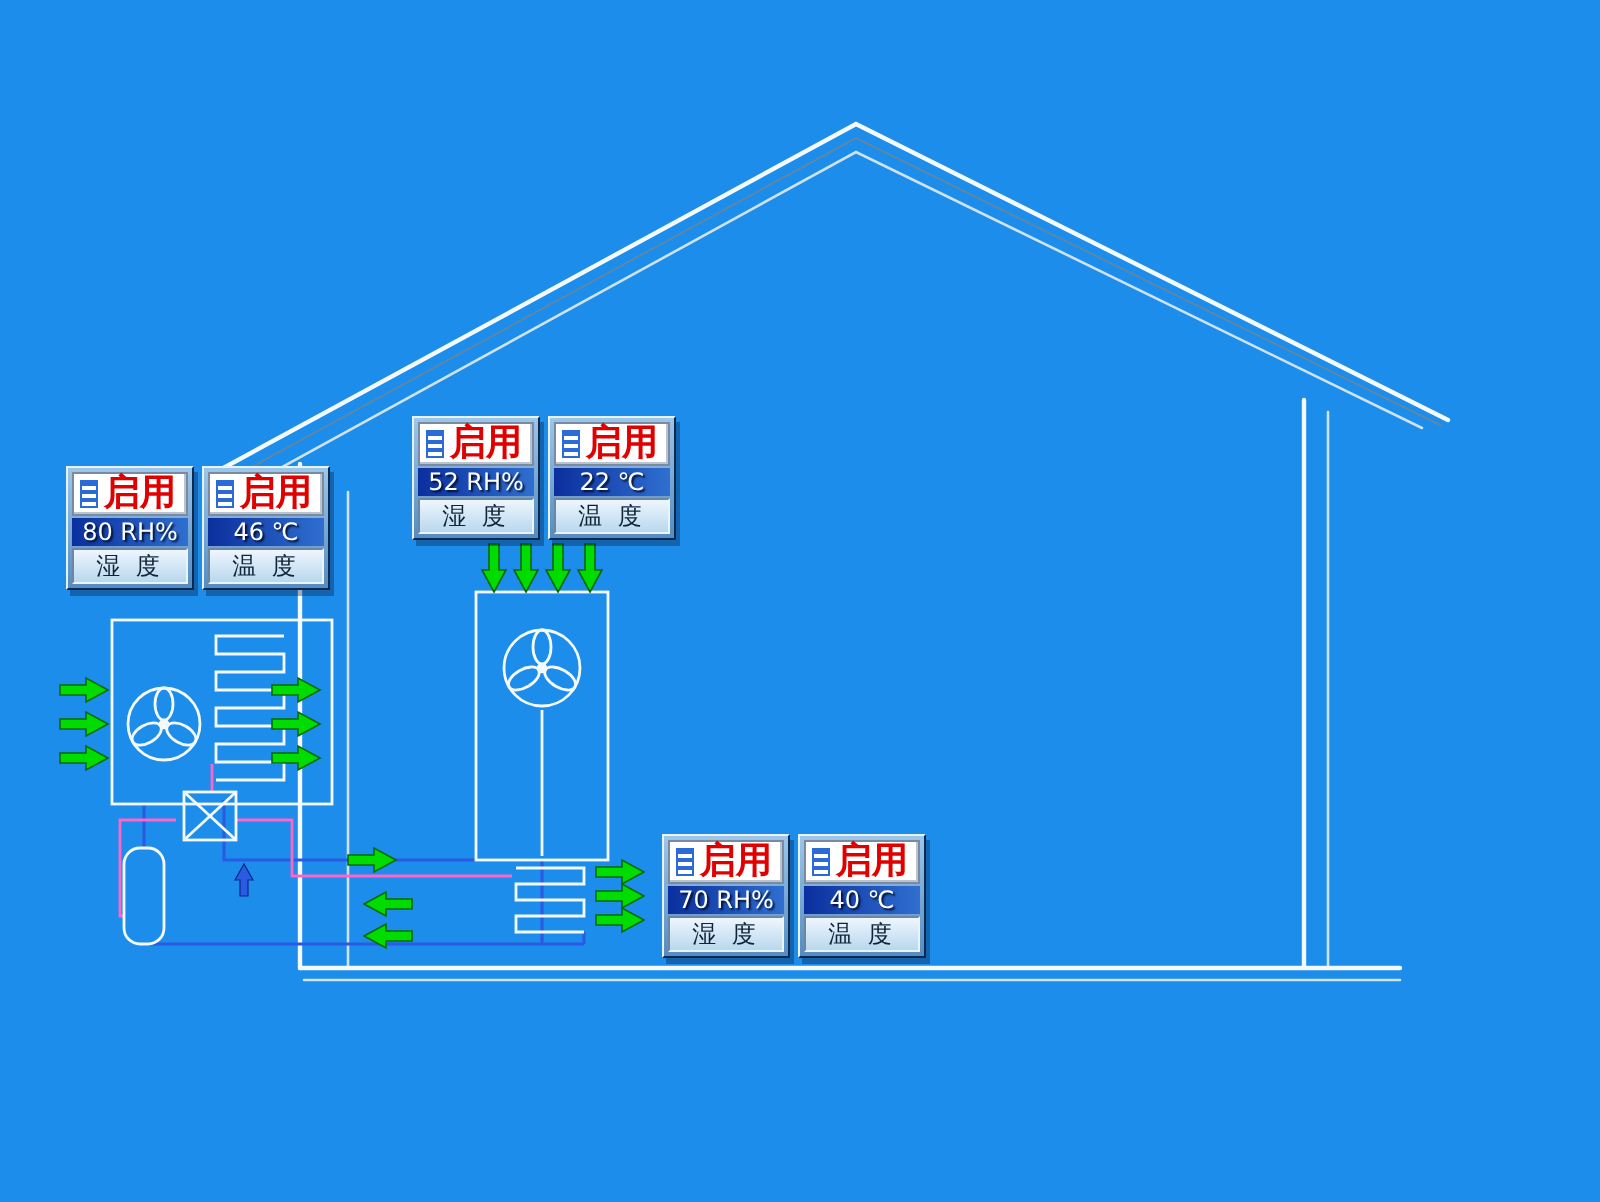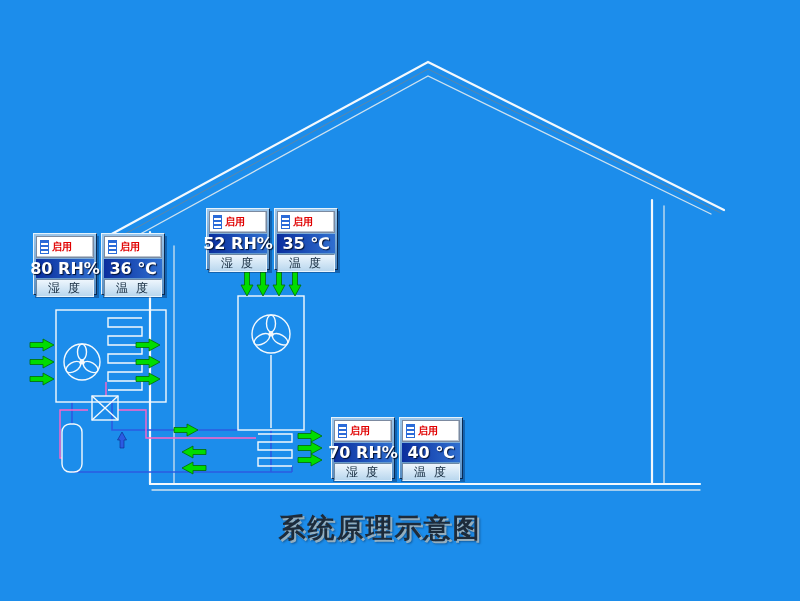--- a/index.html
+++ b/index.html
@@ -31,25 +31,25 @@
     padding:2px;display:flex;flex-direction:column;gap:1px;
   }
   .enable{
     height:20px;flex:0 0 20px;background:#ffffff;
     border:1px solid #7c8aa0;box-shadow:inset -1px -1px 0 #b9c4d0;
     display:flex;align-items:center;gap:3px;padding:0 3px;cursor:pointer;
   }
   .en-ic{width:7px;height:12px;flex:0 0 7px;
     background:repeating-linear-gradient(180deg,#2b6bd8 0 2px,#ffffff 2px 4px);
     border:1px solid #2b6bd8;}
-  .en-t{color:#e00000;font-weight:bold;font-size:10px;line-height:1;}
+  .en-t{color:#e00000;font-weight:bold;font-size:18px;line-height:1;}
   .value{
     height:20px;flex:1;
     background:linear-gradient(90deg,#0b2f9e,#2f6fd0);
-    color:#ffffff;font-weight:bold;font-size:16px;
+    color:#ffffff;font-weight:normal;font-size:12px;
     display:flex;align-items:center;justify-content:center;
     text-shadow:1px 1px 1px #001030;white-space:nowrap;
   }
   .plabel{
     height:16px;flex:0 0 16px;
     background:linear-gradient(180deg,#eef6fd,#b9d7ee);
     border:1px solid #6d87a2;border-bottom-color:#e9f4fb;border-right-color:#e9f4fb;
     color:#0e2438;font-size:12px;line-height:1;
     display:flex;align-items:center;justify-content:center;letter-spacing:2px;
   }
@@ -168,40 +168,40 @@
         <span class="en-t">启用</span>
       </div>
       <div class="value">80 RH%</div>
       <div class="plabel">湿 度</div>
     </div>
     <div class="panel">
       <div class="enable">
         <span class="en-ic"></span>
         <span class="en-t">启用</span>
       </div>
-      <div class="value">36 ℃</div>
+      <div class="value">46 ℃</div>
       <div class="plabel">温 度</div>
     </div>
   </div>
 
   <div class="pgroup" style="left:206px;top:208px;">
     <div class="panel">
       <div class="enable">
         <span class="en-ic"></span>
         <span class="en-t">启用</span>
       </div>
       <div class="value">52 RH%</div>
       <div class="plabel">湿 度</div>
     </div>
     <div class="panel">
       <div class="enable">
         <span class="en-ic"></span>
         <span class="en-t">启用</span>
       </div>
-      <div class="value">35 ℃</div>
+      <div class="value">22 ℃</div>
       <div class="plabel">温 度</div>
     </div>
   </div>
 
   <div class="pgroup" style="left:331px;top:417px;">
     <div class="panel">
       <div class="enable">
         <span class="en-ic"></span>
         <span class="en-t">启用</span>
       </div>
@@ -211,15 +211,14 @@
     <div class="panel">
       <div class="enable">
         <span class="en-ic"></span>
         <span class="en-t">启用</span>
       </div>
       <div class="value">40 ℃</div>
       <div class="plabel">温 度</div>
     </div>
   </div>
 
-  <div class="title">系统原理示意图</div>
 
 </div>
 
 </body></html>

